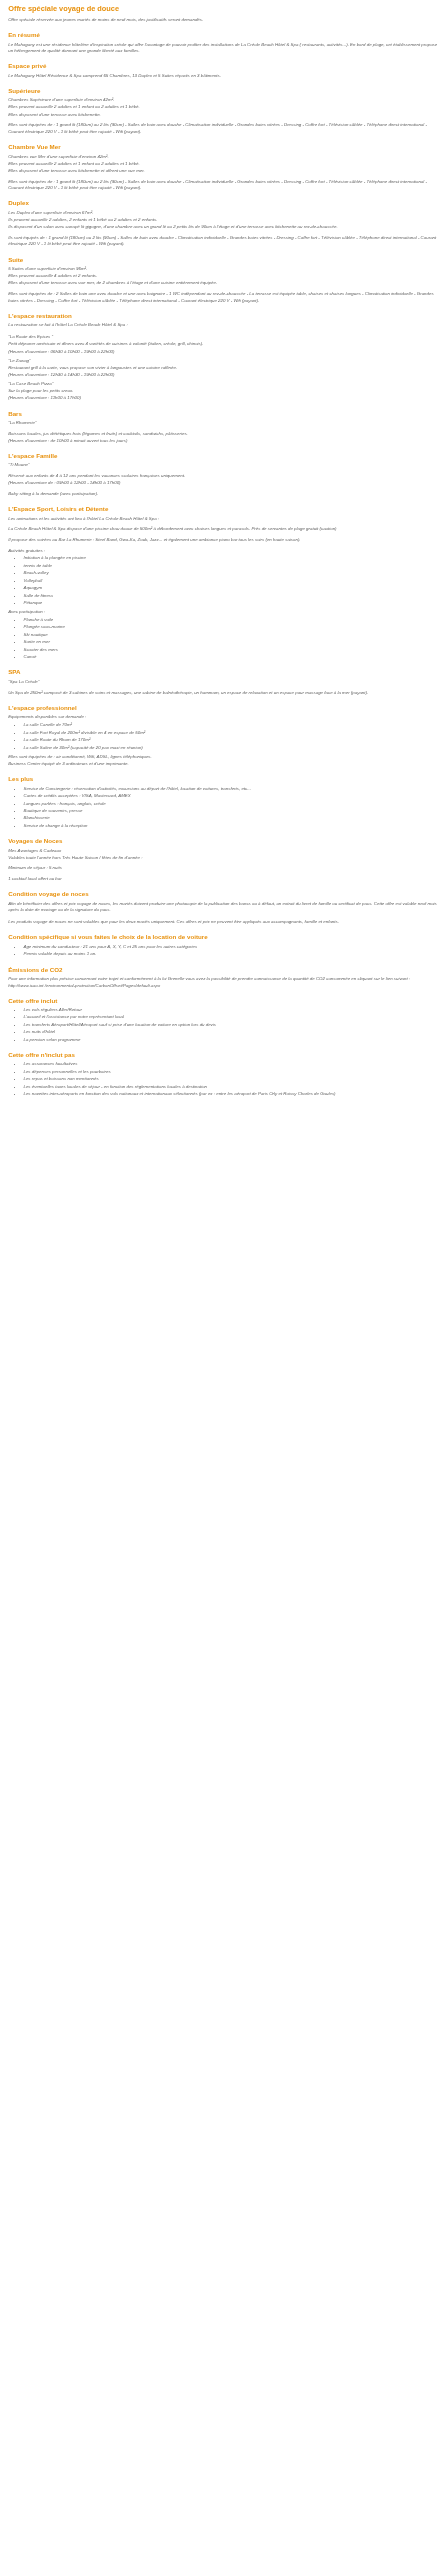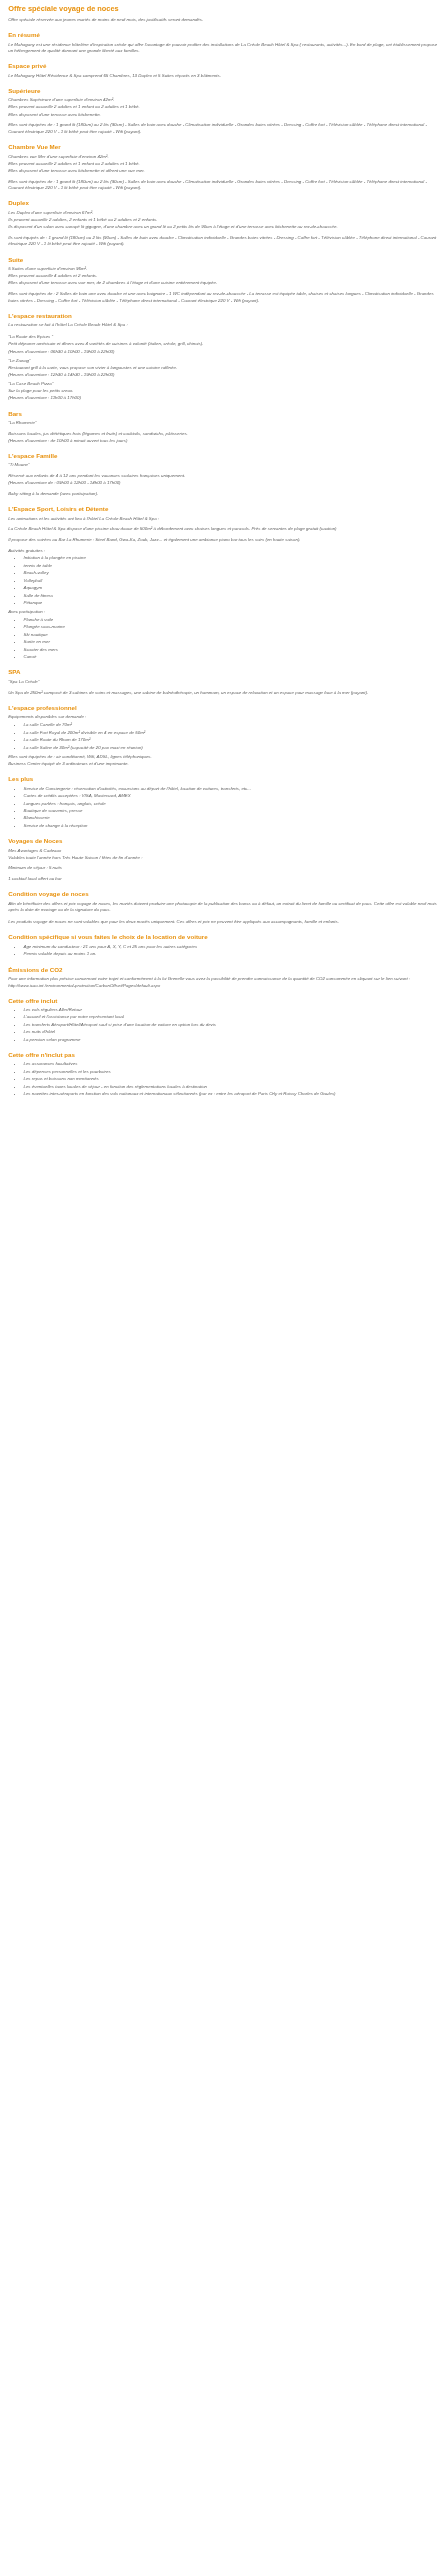--- a/index.html
+++ b/index.html
@@ -56,21 +56,21 @@
     margin: 0 0 0.6px 0;
     color: #5e5e5e;
   }
   .blk { margin-bottom: 2.4px; }
 </style>
 </head>
 <body>
 
 <div class="page">
 
-  <h1 class="doc-title">Offre spéciale voyage de noces</h1>
+  <h1 class="doc-title">Offre spéciale voyage de douce</h1>
   <p class="it">Offre spéciale réservée aux jeunes mariés de moins de neuf mois, des justificatifs seront demandés.</p>
 
   <h2 class="sec">En résumé</h2>
   <p class="it">Le Mahogany est une résidence hôtelière d'inspiration créole qui offre l'avantage de pouvoir profiter des installations de La Créole Beach Hôtel &amp; Spa ( restaurants, activités...). En bord de plage, cet établissement propose un hébergement de qualité donnant une grande liberté aux familles.</p>
 
   <h2 class="sec">Espace privé</h2>
   <p class="it">Le Mahogany Hôtel Résidence &amp; Spa comprend 65 Chambres, 13 Duplex et 5 Suites répartis en 3 bâtiments.</p>
 
   <h2 class="sec">Supérieure</h2>
   <p class="it tight">Chambres Supérieure d'une superficie d'environ 42m².</p>

